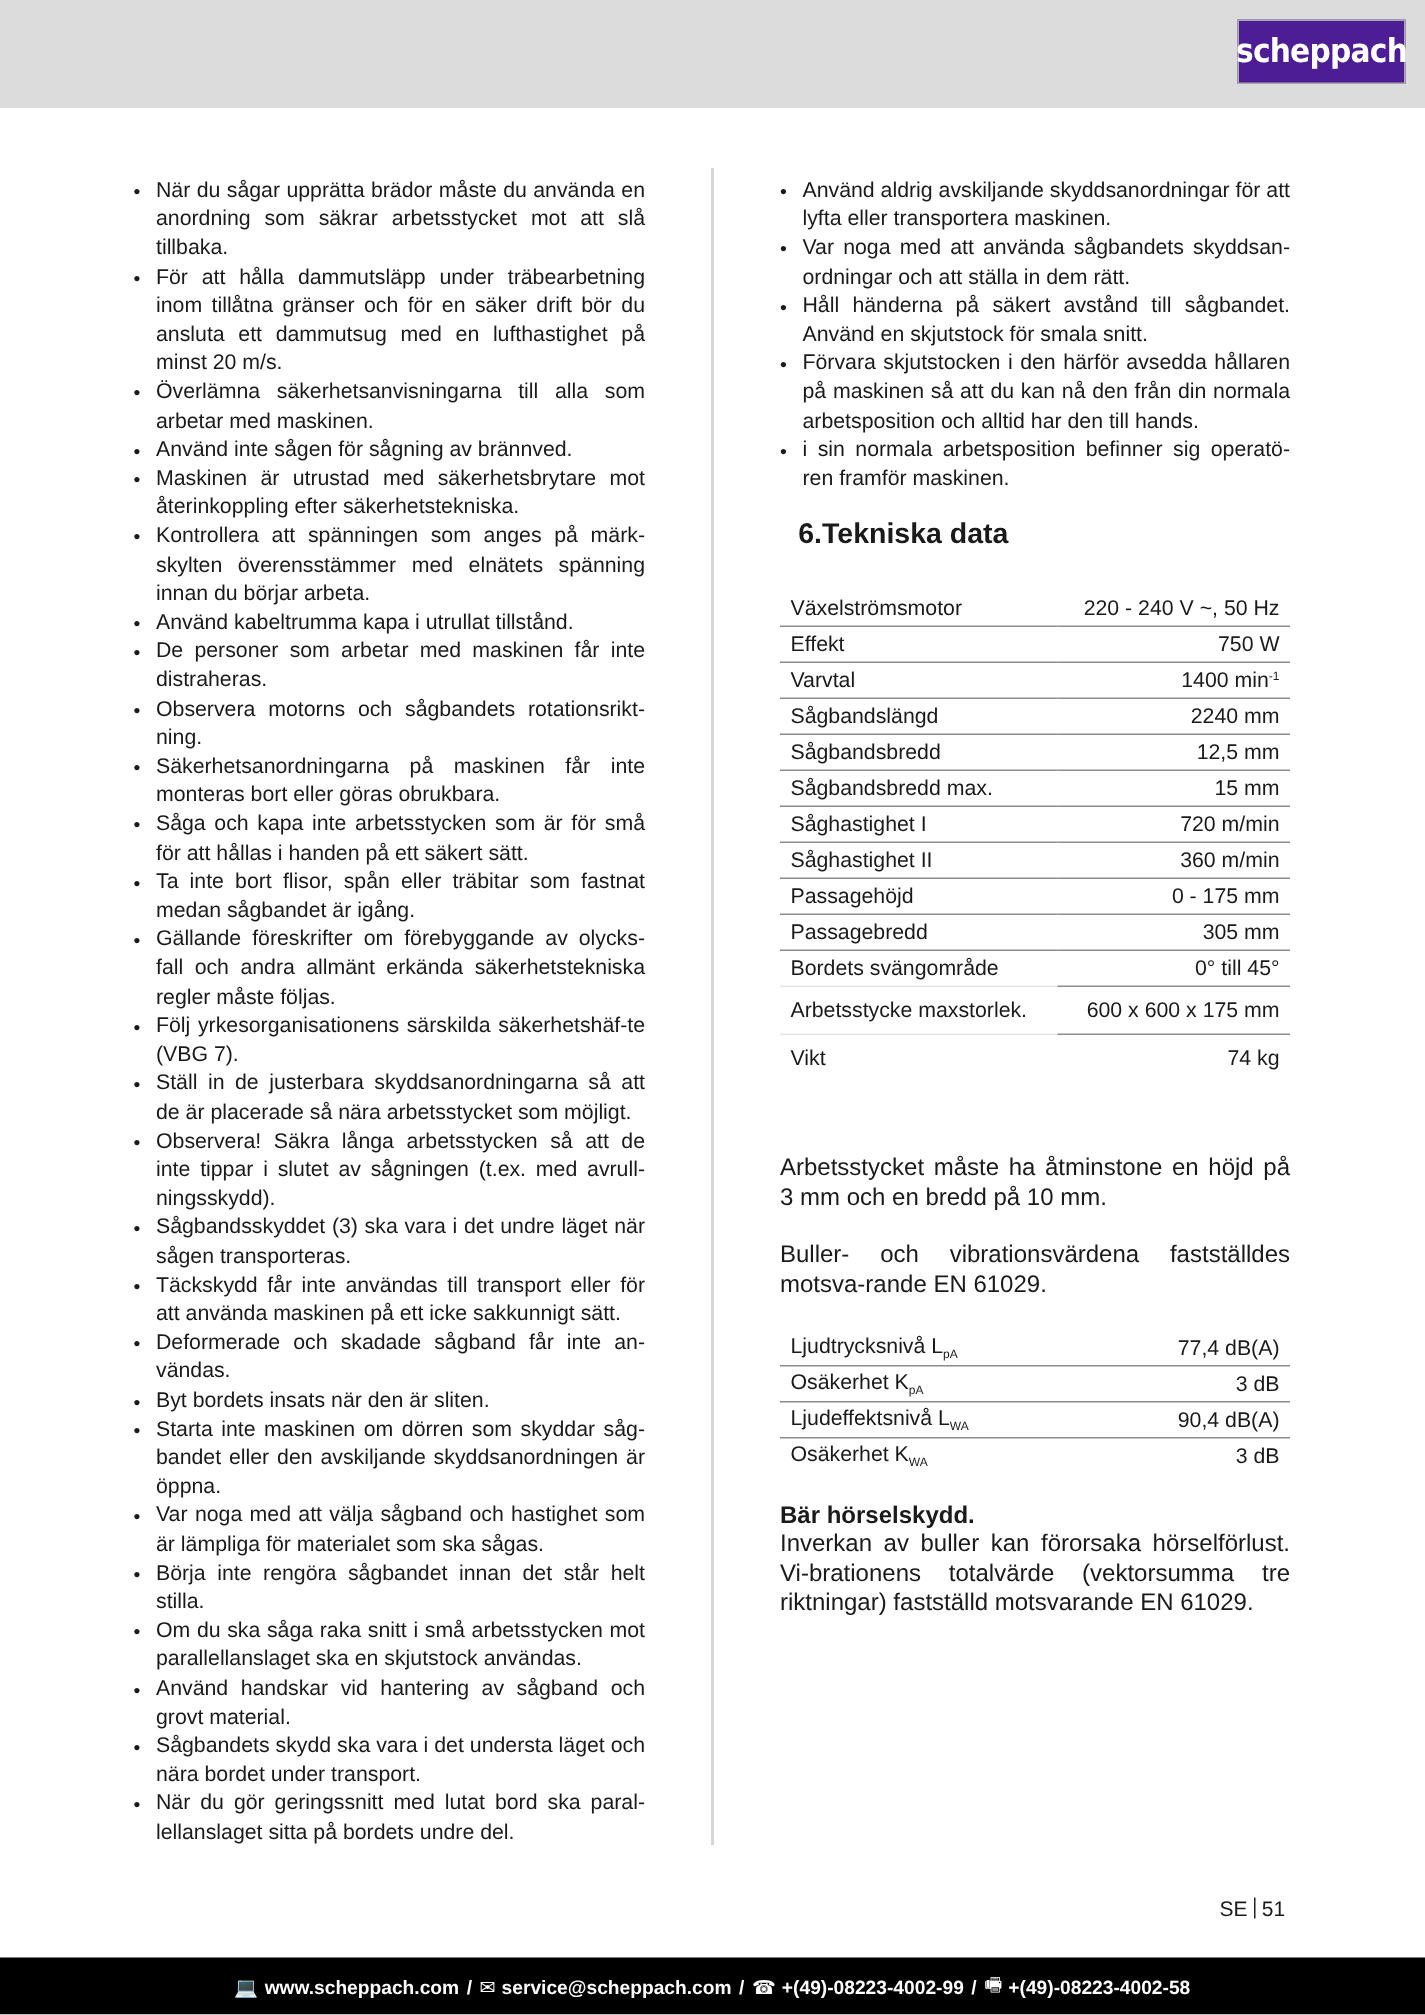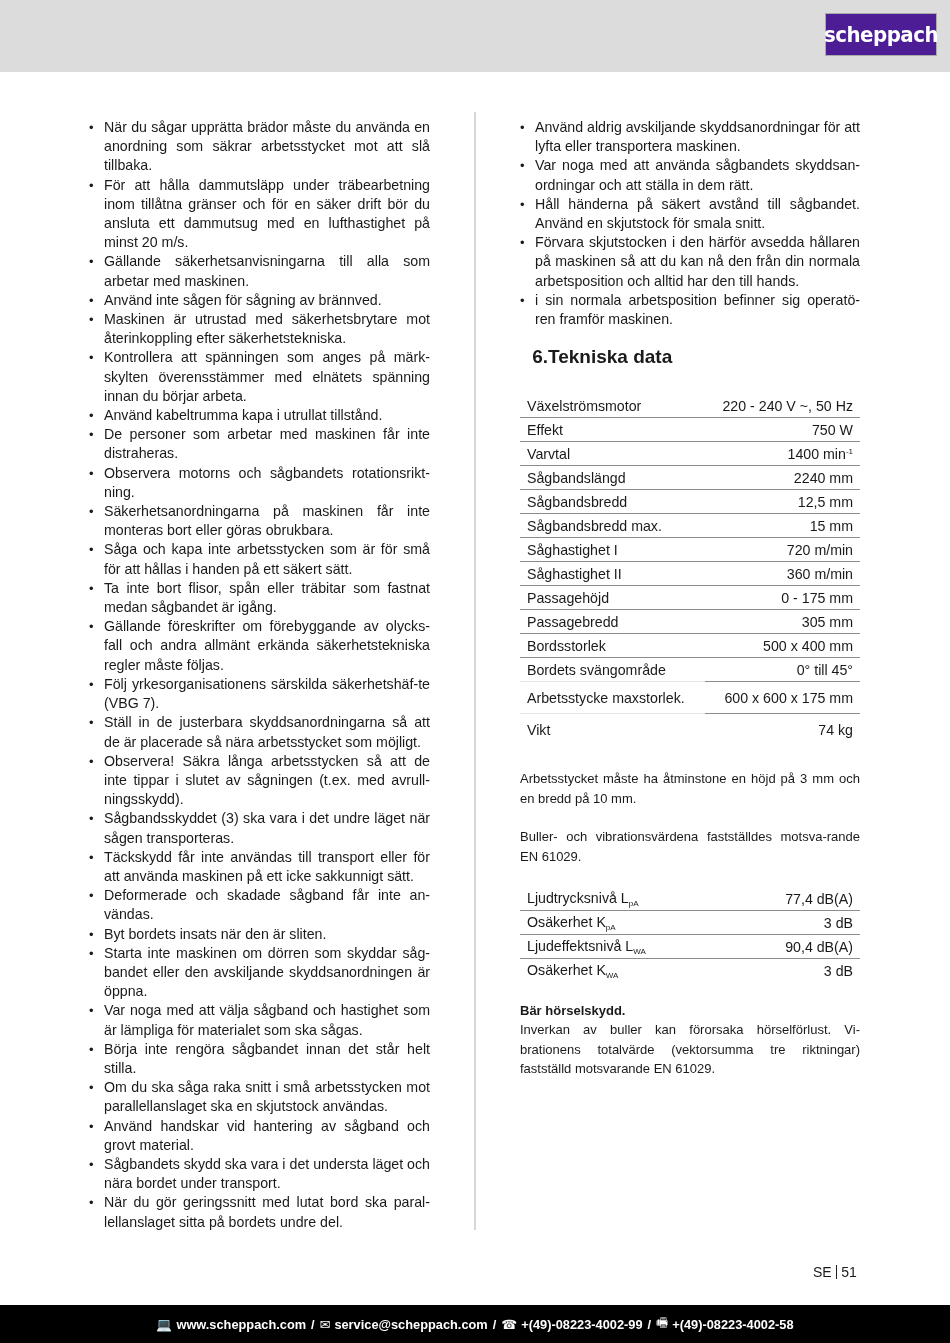--- a/index.html
+++ b/index.html
@@ -46,21 +46,21 @@
     position: absolute; left: 520px; width: 340px; border-collapse: collapse;
     font-size: 14.2px;
   }
   table.spec td { padding: 0 7px; height: 23px; border-bottom: 1.5px solid #8c8c8c; vertical-align: middle; margin-left: 45px; }
   table.spec tr:last-child td { border-bottom: none; }
   table.spec td.val { text-align: right; white-space: nowrap; }
   table.spec tr.tall td { height: 31px; }
   table.spec tr.tall-top td.key { border-bottom-color: #e5e5e5; }
   #tech-table { top: 394px; }
   #noise-table { top: 887px; }
-  .para { position: absolute; left: 520px; width: 340px; font-size: 13px; line-height: 19.5px; text-align: justify; text-align-last: left; }
+  .para { position: absolute; left: 520px; width: 340px; font-size: 16px; line-height: 19.5px; text-align: justify; text-align-last: left; }
   sub { font-size: 8px; vertical-align: -3px; }
   sup { font-size: 8px; vertical-align: 5px; }
   .page-num {
     position: absolute; left: 813px; top: 1264px; font-size: 14px;
   }
   .page-num .sep { display: inline-block; width: 1.5px; height: 14px; background: #222; vertical-align: -2px; margin: 0 4px; }
   .footer {
     position: absolute; left: 0; top: 1305px; width: 950px; height: 38px;
     background: #000; color: #fff; font-weight: bold; font-size: 12.8px;
     display: flex; align-items: center; justify-content: center;
@@ -71,21 +71,21 @@
 </head>
 <body>
 
 <div class="top-band"></div>
 <div class="logo">scheppach</div>
 
 <div class="col col-left">
   <ul class="bullets" id="left-bullets">
       <li><span class="dot">•</span><span>När du sågar upprätta brädor måste du använda en anordning som säkrar arbetsstycket mot att slå tillbaka.</span></li>
       <li><span class="dot">•</span><span>För att hålla dammutsläpp under träbearbetning inom tillåtna gränser och för en säker drift bör du ansluta ett dammutsug med en lufthastighet på minst 20 m/s.</span></li>
-      <li><span class="dot">•</span><span>Gällande säkerhetsanvisningarna till alla som arbetar med maskinen.</span></li>
+      <li><span class="dot">•</span><span>Överlämna säkerhetsanvisningarna till alla som arbetar med maskinen.</span></li>
       <li><span class="dot">•</span><span>Använd inte sågen för sågning av brännved.</span></li>
       <li><span class="dot">•</span><span>Maskinen är utrustad med säkerhetsbrytare mot återinkoppling efter säkerhetstekniska.</span></li>
       <li><span class="dot">•</span><span>Kontrollera att spänningen som anges på märk-skylten överensstämmer med elnätets spänning innan du börjar arbeta.</span></li>
       <li><span class="dot">•</span><span>Använd kabeltrumma kapa i utrullat tillstånd.</span></li>
       <li><span class="dot">•</span><span>De personer som arbetar med maskinen får inte distraheras.</span></li>
       <li><span class="dot">•</span><span>Observera motorns och sågbandets rotationsrikt-ning.</span></li>
       <li><span class="dot">•</span><span>Säkerhetsanordningarna på maskinen får inte monteras bort eller göras obrukbara.</span></li>
       <li><span class="dot">•</span><span>Såga och kapa inte arbetsstycken som är för små för att hållas i handen på ett säkert sätt.</span></li>
       <li><span class="dot">•</span><span>Ta inte bort flisor, spån eller träbitar som fastnat medan sågbandet är igång.</span></li>
       <li><span class="dot">•</span><span>Gällande föreskrifter om förebyggande av olycks-fall och andra allmänt erkända säkerhetstekniska regler måste följas.</span></li>
@@ -155,24 +155,20 @@
         <td class="val"><span>360 m/min</span></td>
       </tr>
       <tr>
         <td class="key"><span>Passagehöjd</span></td>
         <td class="val"><span>0 - 175 mm</span></td>
       </tr>
       <tr>
         <td class="key"><span>Passagebredd</span></td>
         <td class="val"><span>305 mm</span></td>
       </tr>
-      <tr>
-        <td class="key"><span>Bordsstorlek</span></td>
-        <td class="val"><span>500 x 400 mm</span></td>
-      </tr>
       <tr class="tall-top">
         <td class="key"><span>Bordets svängområde</span></td>
         <td class="val"><span>0° till 45°</span></td>
       </tr>
       <tr class="tall tall-top">
         <td class="key"><span>Arbetsstycke maxstorlek.</span></td>
         <td class="val"><span>600 x 600 x 175 mm</span></td>
       </tr>
       <tr class="tall">
         <td class="key"><span>Vikt</span></td>

